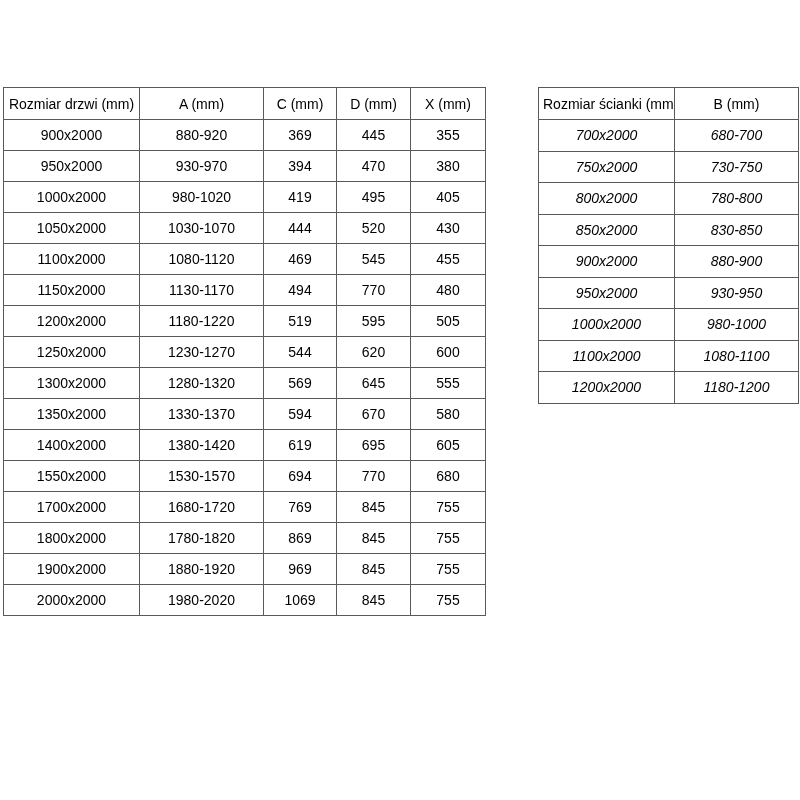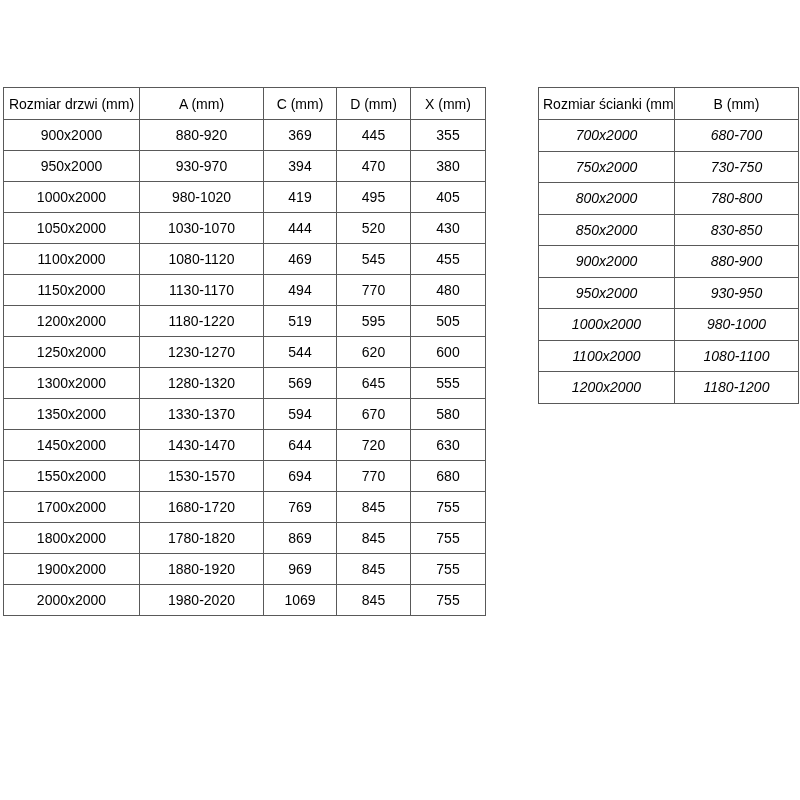--- a/index.html
+++ b/index.html
@@ -144,25 +144,25 @@
           <td>555</td>
         </tr>
         <tr>
           <td>1350x2000</td>
           <td>1330-1370</td>
           <td>594</td>
           <td>670</td>
           <td>580</td>
         </tr>
         <tr>
-          <td>1450x2000</td>
-          <td>1430-1470</td>
-          <td>644</td>
-          <td>720</td>
-          <td>630</td>
+          <td>1400x2000</td>
+          <td>1380-1420</td>
+          <td>619</td>
+          <td>695</td>
+          <td>605</td>
         </tr>
         <tr>
           <td>1550x2000</td>
           <td>1530-1570</td>
           <td>694</td>
           <td>770</td>
           <td>680</td>
         </tr>
         <tr>
           <td>1700x2000</td>

